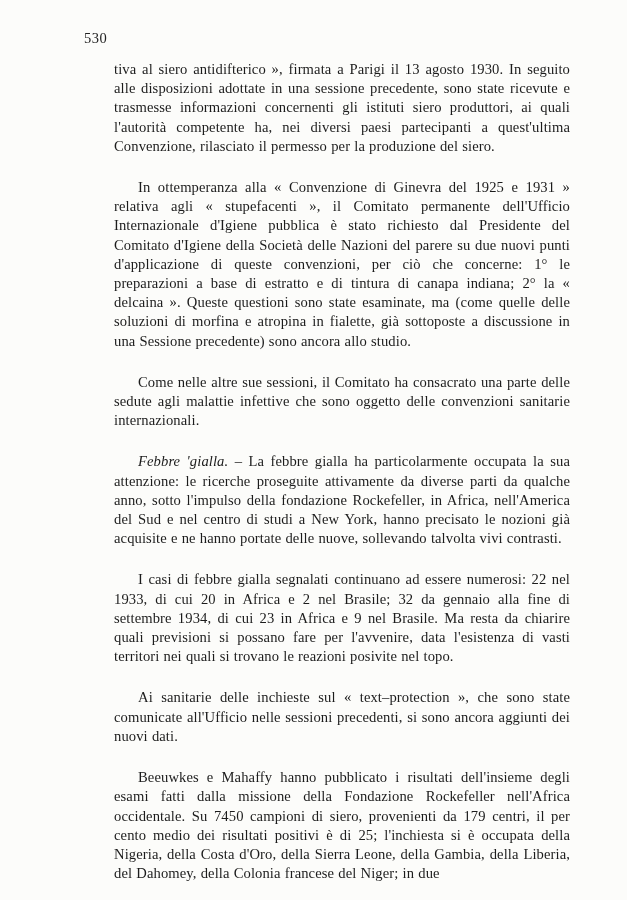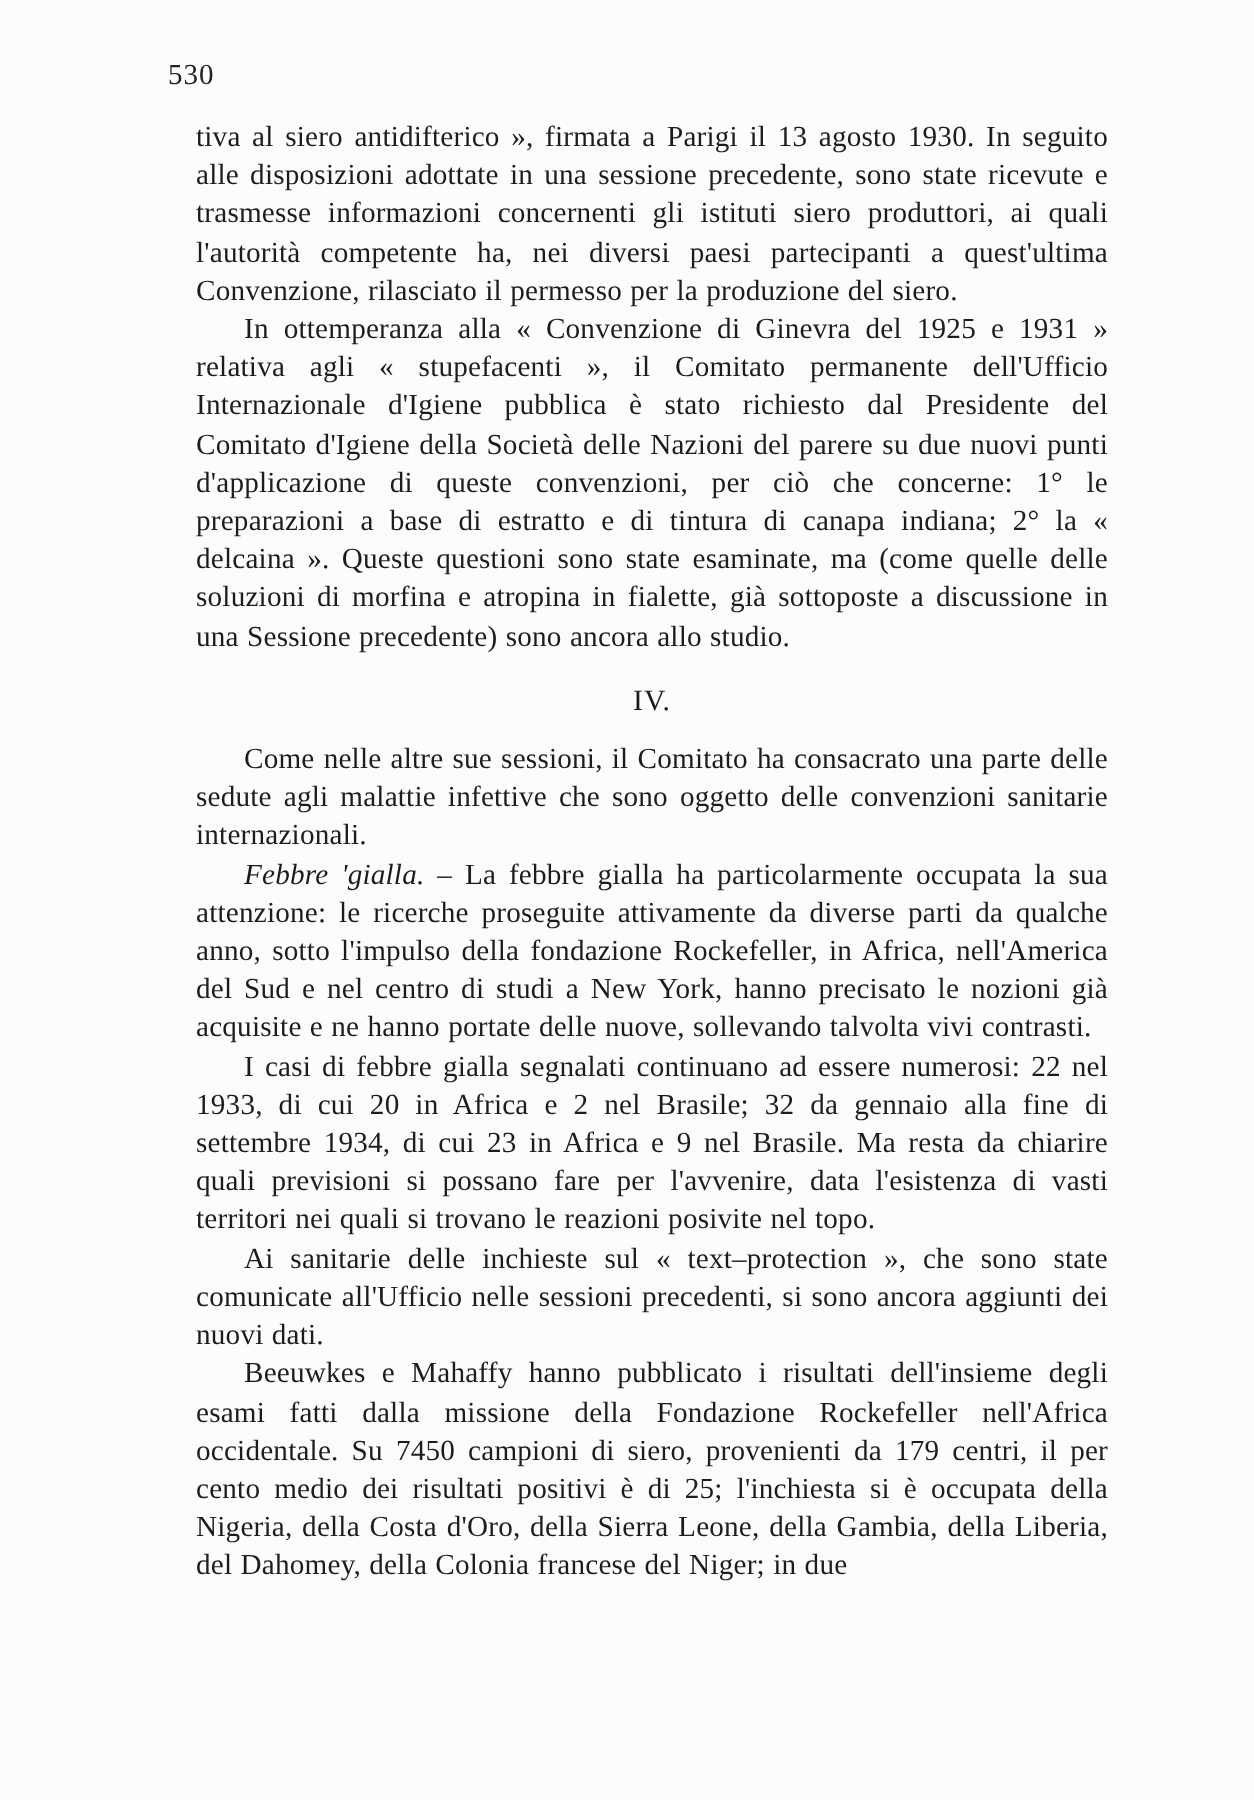--- a/index.html
+++ b/index.html
@@ -25,35 +25,36 @@
     position: absolute;
     top: 30px;
     left: 84px;
     font-size: 14.5px;
     letter-spacing: 0.5px;
     color: #222;
   }
   .text-block {
     position: absolute;
     top: 60px;
-    left: 98px;
+    left: 114px;
     width: 456px;
   }
   p.para {
     margin: 0;
     padding: 0;
     text-align: justify;
     font-size: 14.6px;
     line-height: 19.2px;
     letter-spacing: 0.1px;
     word-spacing: 0.4px;
     color: #1c1c1c;
   }
   p.para.indent {
     text-indent: 24px;
+    margin-top: 22px;
   }
   p.para em {
   }
   .section-heading {
     margin: 13px 0 10px 0;
     padding: 0;
     text-align: center;
     font-size: 14.8px;
     font-weight: normal;
     line-height: 19.2px;
@@ -67,21 +68,20 @@
 <div class="page">
 
   <div class="page-number">530</div>
 
   <div class="text-block">
 
     <p class="para">tiva al siero antidifterico », firmata a Parigi il 13 agosto 1930. In seguito alle disposizioni adottate in una sessione precedente, sono state ricevute e trasmesse informazioni concernenti gli istituti siero produttori, ai quali l'autorità competente ha, nei diversi paesi partecipanti a quest'ultima Convenzione, rilasciato il permesso per la produzione del siero.</p>
 
     <p class="para indent">In ottemperanza alla « Convenzione di Ginevra del 1925 e 1931 » relativa agli « stupefacenti », il Comitato permanente dell'Ufficio Internazionale d'Igiene pubblica è stato richiesto dal Presidente del Comitato d'Igiene della Società delle Nazioni del parere su due nuovi punti d'applicazione di queste convenzioni, per ciò che concerne: 1° le preparazioni a base di estratto e di tintura di canapa indiana; 2° la « delcaina ». Queste questioni sono state esaminate, ma (come quelle delle soluzioni di morfina e atropina in fialette, già sottoposte a discussione in una Sessione precedente) sono ancora allo studio.</p>
 
-    <h3 class="section-heading">IV.</h3>
 
     <p class="para indent">Come nelle altre sue sessioni, il Comitato ha consacrato una parte delle sedute agli malattie infettive che sono oggetto delle convenzioni sanitarie internazionali.</p>
 
     <p class="para indent"><em>Febbre 'gialla.</em><span> – La febbre gialla ha particolarmente occupata la sua attenzione: le ricerche proseguite attivamente da diverse parti da qualche anno, sotto l'impulso della fondazione Rockefeller, in Africa, nell'America del Sud e nel centro di studi a New York, hanno precisato le nozioni già acquisite e ne hanno portate delle nuove, sollevando talvolta vivi contrasti.</span></p>
 
     <p class="para indent">I casi di febbre gialla segnalati continuano ad essere numerosi: 22 nel 1933, di cui 20 in Africa e 2 nel Brasile; 32 da gennaio alla fine di settembre 1934, di cui 23 in Africa e 9 nel Brasile. Ma resta da chiarire quali previsioni si possano fare per l'avvenire, data l'esistenza di vasti territori nei quali si trovano le reazioni posivite nel topo.</p>
 
     <p class="para indent">Ai sanitarie delle inchieste sul « text–protection », che sono state comunicate all'Ufficio nelle sessioni precedenti, si sono ancora aggiunti dei nuovi dati.</p>
 
     <p class="para indent">Beeuwkes e Mahaffy hanno pubblicato i risultati dell'insieme degli esami fatti dalla missione della Fondazione Rockefeller nell'Africa occidentale. Su 7450 campioni di siero, provenienti da 179 centri, il per cento medio dei risultati positivi è di 25; l'inchiesta si è occupata della Nigeria, della Costa d'Oro, della Sierra Leone, della Gambia, della Liberia, del Dahomey, della Colonia francese del Niger; in due</p>

